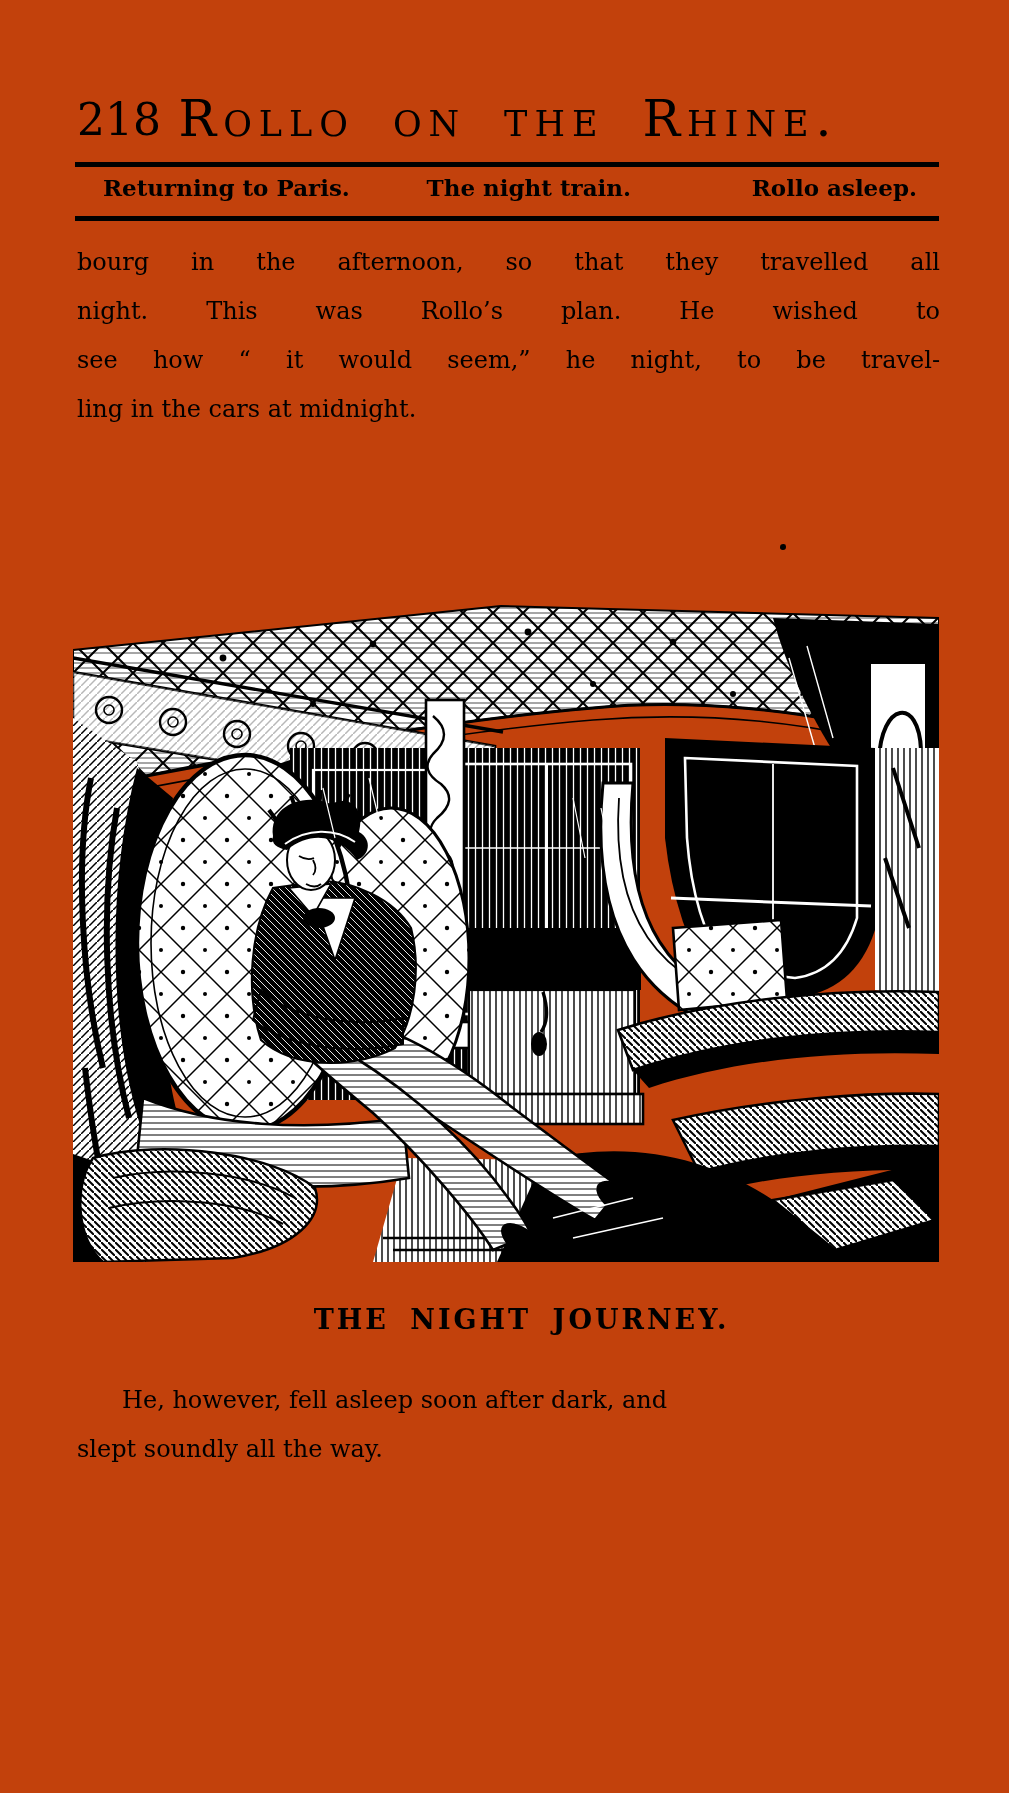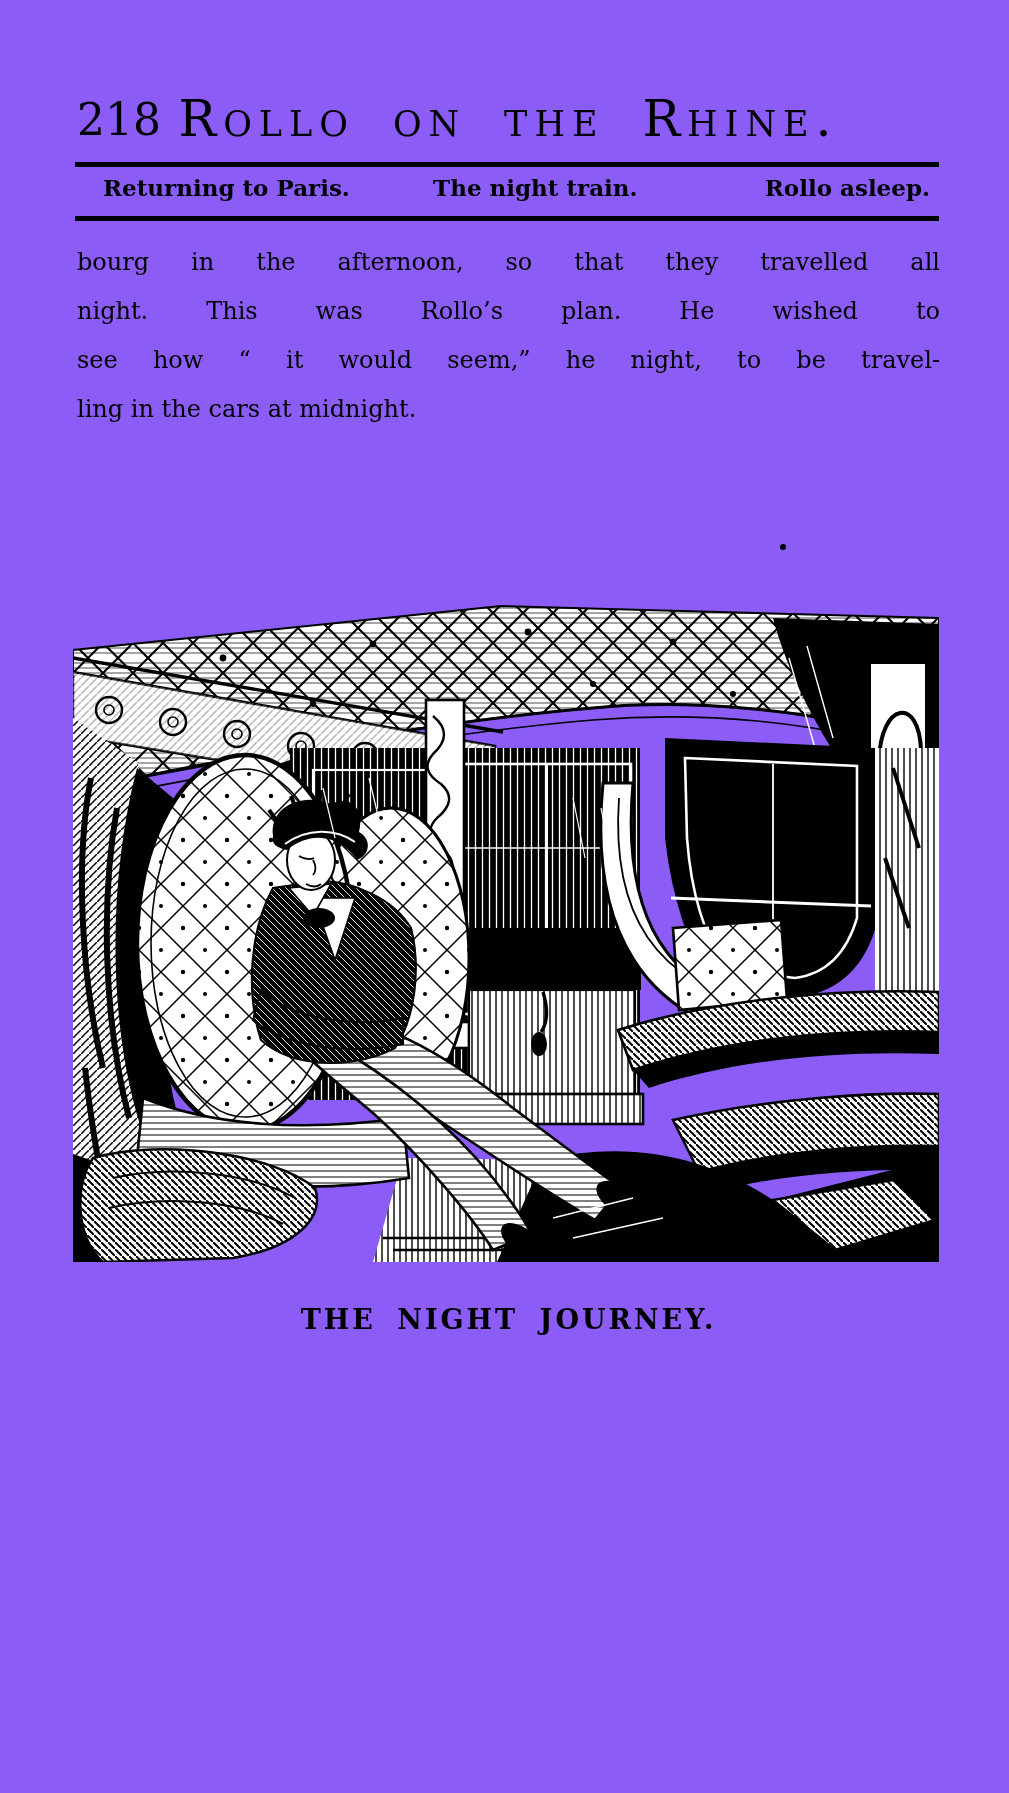--- a/index.html
+++ b/index.html
@@ -1,55 +1,55 @@
 <!DOCTYPE html>
 <html><head>
 <meta charset="utf-8">
 <style>
   html,body{margin:0;padding:0;background:#e8e8e8;}
   .page{
     position:relative;
     width:1009px;height:1793px;
-    background:#8b5cf6;
+    background:#c2410c;
     font-family:"DejaVu Serif","Liberation Serif",serif;
     color:#000;
     overflow:hidden;
   }
   
   .runhead{position:absolute;left:77px;right:69px;top:96px;height:50px;}
   .pagenum{position:absolute;left:0;top:2px;font-size:44px;line-height:44px;}
   .runtitle{
     text-align:center;font-size:50px;line-height:46px;
     font-variant:small-caps;letter-spacing:7px;word-spacing:15px;
   }
   .rule{position:absolute;left:75px;width:864px;height:5px;background:#000;}
   .rule-top{top:162px;}
   .rule-bottom{top:216px;}
   .subheads{
-    position:absolute;left:77px;right:67px;top:174px;
+    position:absolute;left:77px;right:80px;top:174px;
     display:flex;justify-content:space-between;align-items:baseline;
     font-weight:bold;font-size:23px;line-height:28px;
   }
   .subheads .sh-left{padding-left:26px;}
   .subheads .sh-right{padding-right:12px;margin-left:44px;}
   
   .para{position:absolute;left:77px;width:863px;font-size:24px;line-height:49px;}
   .para-1{top:238px;}
   .para-2{top:1376px;}
   .jline{text-align:justify;text-align-last:justify;white-space:nowrap;}
   .lline{text-align:left;}
   .indent{text-indent:45px;}
   
   .engraving-wrap{position:absolute;left:73px;top:598px;width:866px;height:664px;}
   .ink-speck{
     position:absolute;left:780px;top:544px;width:6px;height:6px;
     background:#000;border-radius:60% 45% 55% 50%;
   }
   .caption{
-    position:absolute;left:77px;width:863px;top:1304px;
+    position:absolute;left:90px;width:863px;top:1304px;
     text-align:center;font-weight:bold;font-size:27px;line-height:32px;
     letter-spacing:3px;word-spacing:9px;
   }
 </style>
 </head>
 <body>
 
 <div class="page">
 
   <div class="runhead">
@@ -231,14 +231,18 @@
       <path d="M206,226 l-10,-14 M224,214 l-6,-16 M246,208 l2,-16 M268,210 l8,-14" stroke="#000" stroke-width="4"></path>
       <path d="M212,246 C234,230 262,230 282,244" fill="none" stroke="#fff" stroke-width="2"></path>
 
       <path d="M250,190 L262,240 M296,180 L308,230 M500,200 L512,260 M528,210 L540,270" stroke="#fff" stroke-width="1.2"></path>
       <path d="M480,620 L560,600 M500,640 L590,620" stroke="#fff" stroke-width="1.4"></path>
     </svg>
   </div>
 
   <div class="caption">THE NIGHT JOURNEY.</div>
 
+  <div class="para para-2">
+    <div class="lline indent">He, however, fell asleep soon after dark, and</div>
+    <div class="lline">slept soundly all the way.</div>
+  </div>
 
 </div>
 
 </body></html>

